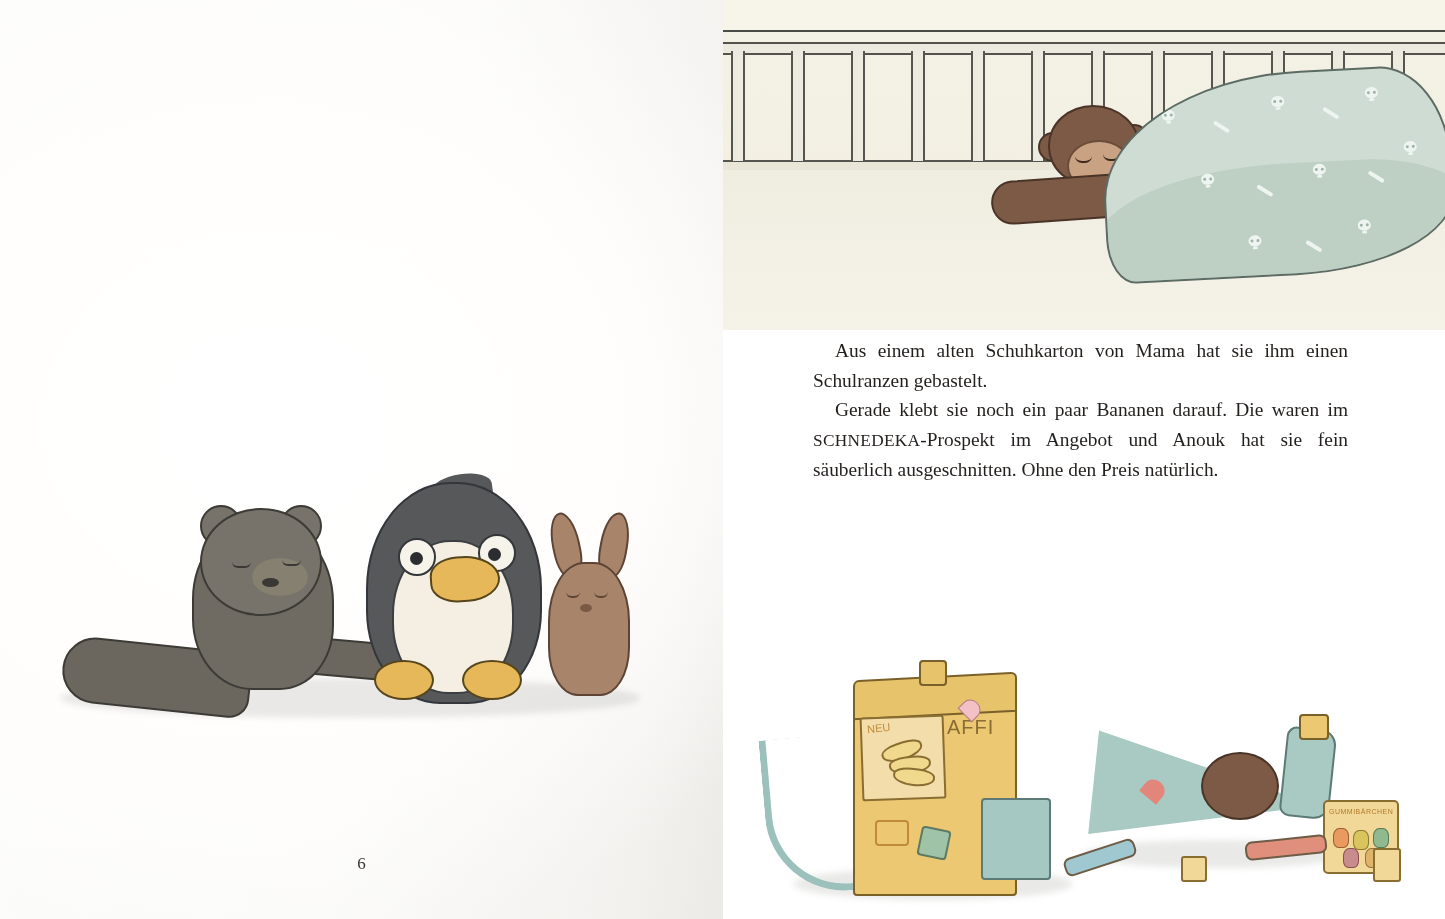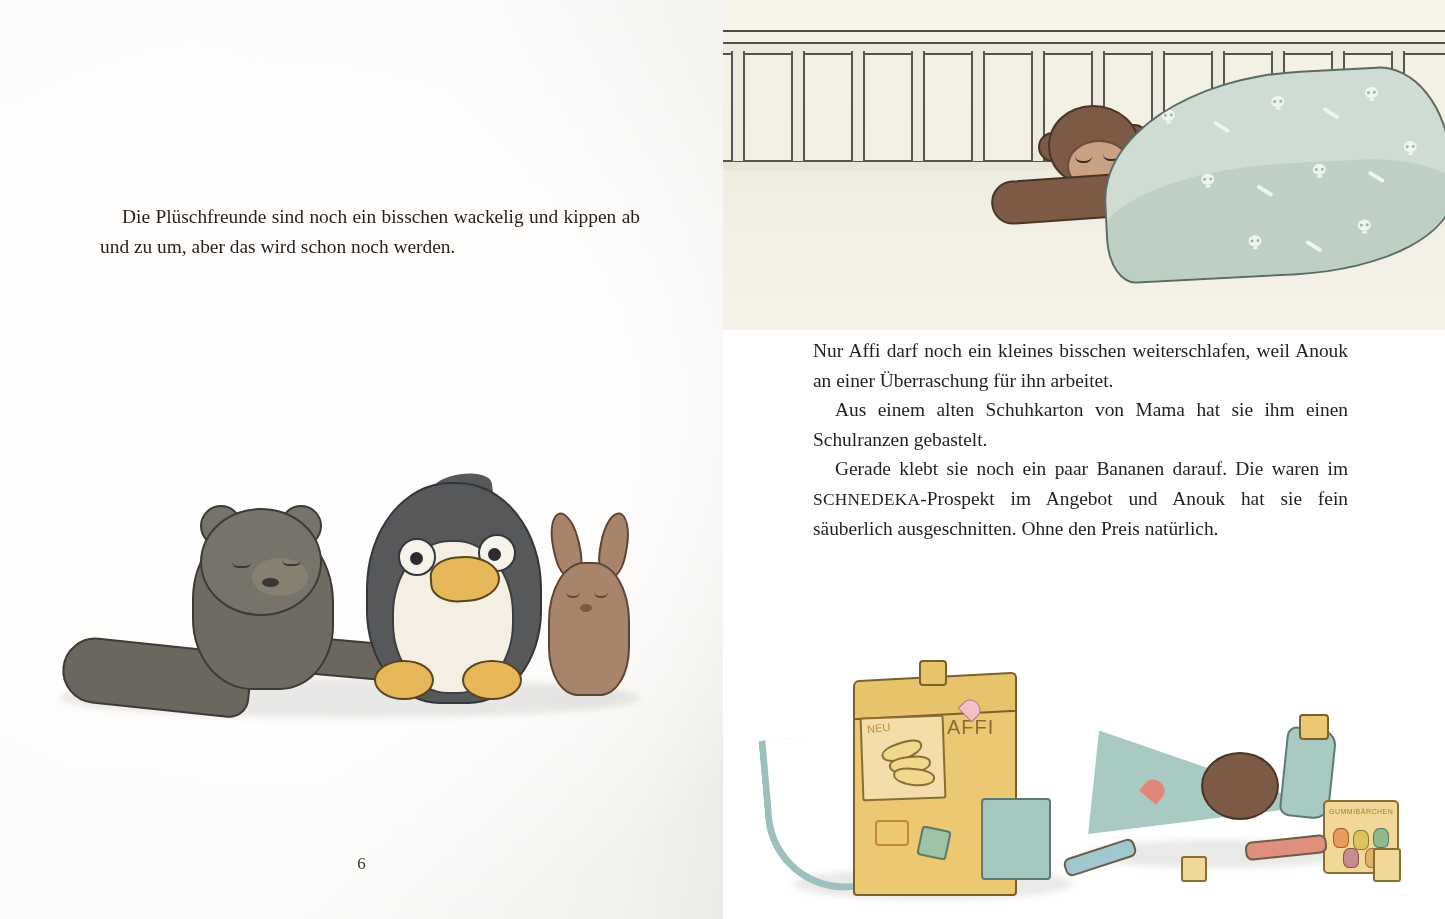--- a/index.html
+++ b/index.html
@@ -383,21 +383,20 @@
 </style>
 </head>
 <body>
 
 <div id="page">
 
   <div class="left-page">
     <div class="left-page-inner"></div>
 
     <div class="left-text">
-      <p class="indent">Die Plüschfreunde sind noch ein bisschen wackelig und kippen ab und zu um, aber das wird schon noch werden.</p>
     </div>
 
     <div>
       <div class="shadow" style="left:60px; top:678px; width:580px; height:40px;"></div>
 
       <div>
         <div class="bear-leg"></div>
         <div class="bear-arm"></div>
         <div class="bear-body"></div>
         <div class="bear-ear" style="left:200px; top:505px;"></div>
@@ -482,21 +481,20 @@
         <div class="skull" style="left:208px; top:92px;"></div>
         <div class="bone" style="left:262px; top:106px;"></div>
         <div class="skull" style="left:300px; top:74px;"></div>
         <div class="skull" style="left:140px; top:160px;"></div>
         <div class="bone" style="left:196px; top:172px;"></div>
         <div class="skull" style="left:250px; top:150px;"></div>
       </div>
     </div>
 
     <div class="right-text">
-      <p>Nur Affi darf noch ein kleines bisschen weiterschlafen, weil Anouk an einer Überraschung für ihn arbeitet.</p>
       <p class="indent">Aus einem alten Schuhkarton von Mama hat sie ihm einen Schulranzen gebastelt.</p>
       <p class="indent"><span>Gerade klebt sie noch ein paar Bananen darauf. Die waren im </span><span class="smallcaps">SCHNEDEKA</span><span>-Prospekt im Angebot und Anouk hat sie fein säuberlich ausgeschnitten. Ohne den Preis natürlich.</span></p>
     </div>
 
     <div>
       <div class="shadow" style="left:70px; top:868px; width:280px; height:32px;"></div>
       <div class="shadow" style="left:360px; top:840px; width:270px; height:28px;"></div>
 
       <div class="bag-strap"></div>
       <div class="bag-side"></div>

